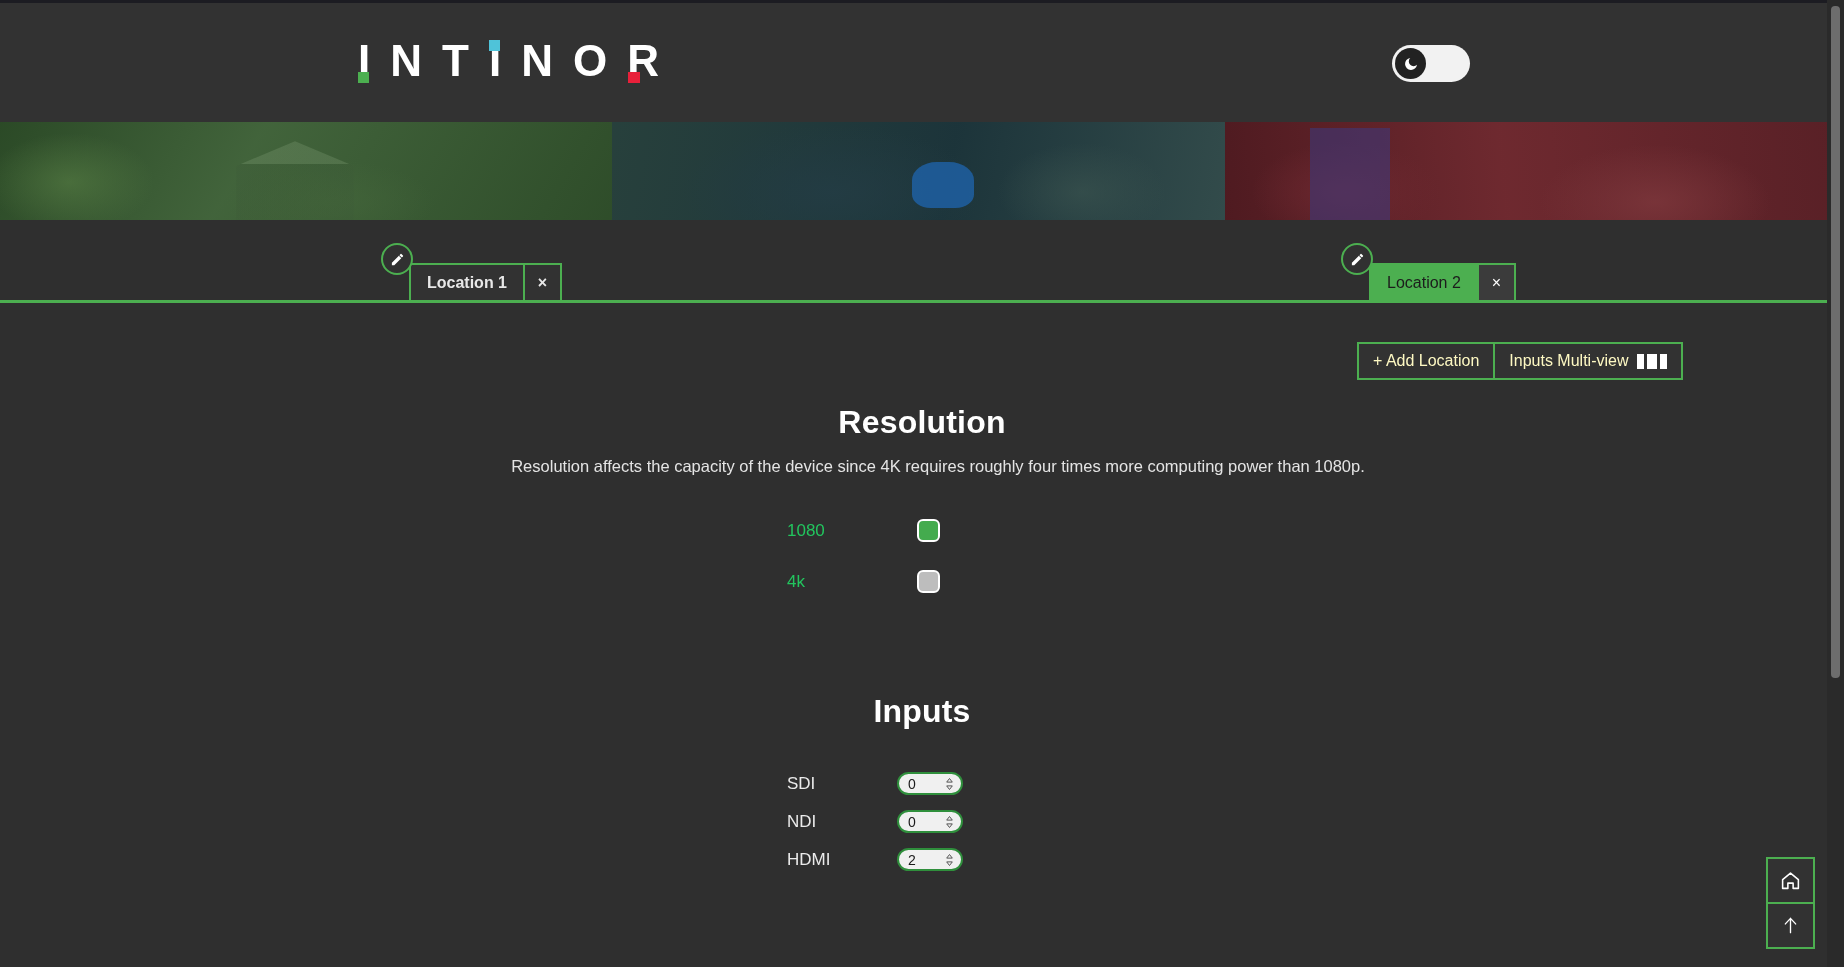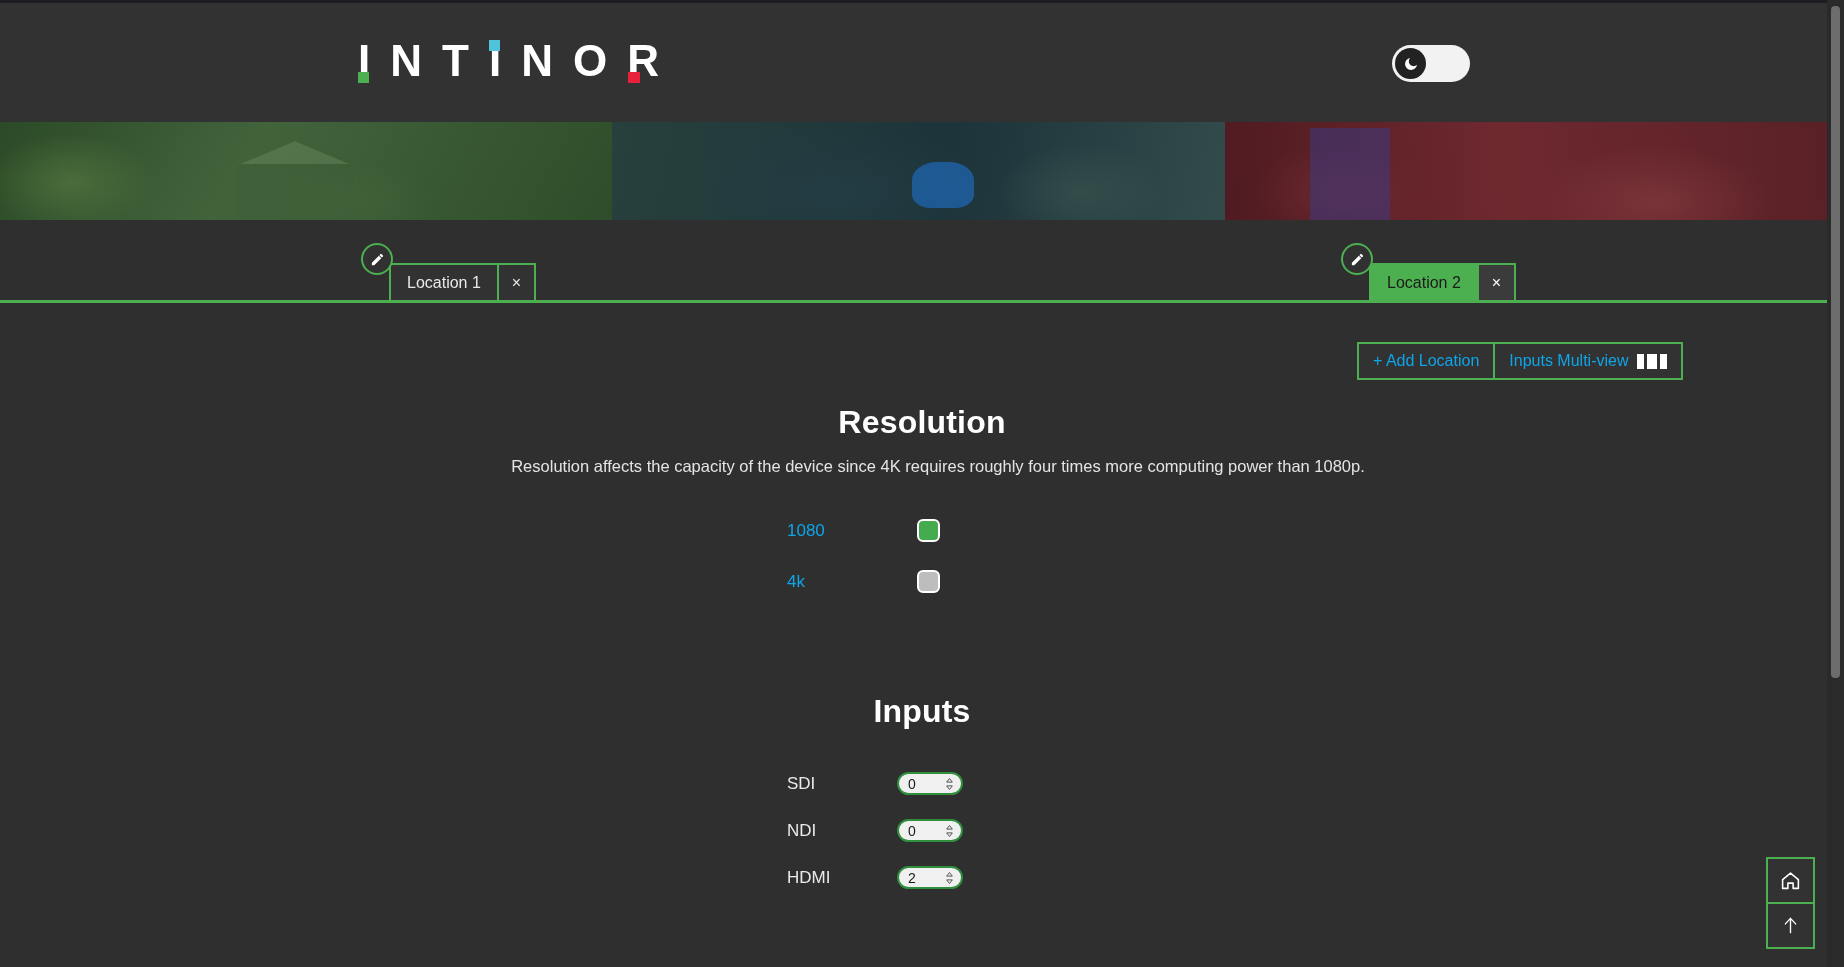--- a/index.html
+++ b/index.html
@@ -174,36 +174,36 @@
     width: 32px; height: 32px;
     border-radius: 50%;
     border: 2px solid #4caf50;
     background: #313131;
     display: flex; align-items: center; justify-content: center;
     cursor: pointer;
     z-index: 4;
   }
   .pencil { width: 15px; height: 15px; display:block; }
 
-  .tab1 { left: 389px; }
+  .tab1 { left: 409px; font-weight: bold; }
   .tab1 .tab-edit { left: -28px; top: -20px; }
   .tab2 { left: 1325px; margin-left: 44px; }
   .tab2 .tab-edit { left: -28px; top: -20px; }
   .actionbar {
     position: absolute;
     left: 1357px; top: 342px;
     display: flex;
     border: 2px solid #4caf50;
     height: 38px;
   }
   .abtn {
     display: flex; align-items: center; justify-content: center; gap: 9px;
     padding: 0 14px;
     font-size: 16px;
-    color: #0ea5e9;
+    color: #fef9c3;
     background: #323232;
     cursor: pointer;
     white-space: nowrap;
   }
   .abtn + .abtn { border-left: 2px solid #4caf50; }
   .mv-icons { display: inline-flex; gap: 3px; align-items: center; }
   .mv-icons i { display:block; width: 7px; height: 15px; background:#ffffff; }
   .mv-icons i.mid { width: 10px; }
 
   
@@ -227,32 +227,32 @@
   .optlist { margin-top: 43px; display:flex; flex-direction: column; gap: 28px; align-items: center; }
   .optrow {
     display: flex;
     align-items: center;
     width: 270px;
   }
   .optlabel {
     width: 130px;
     text-align: left;
     font-size: 17px;
-    color: #0ea5e9;
+    color: #22c55e;
   }
   .checkbox {
     width: 23px; height: 23px;
     border-radius: 6px;
     border: 2px solid #ffffff;
     cursor: pointer;
   }
   .checkbox.on  { background: #44ab4e; }
   .checkbox.off { background: #bdbdbd; }
 
-  .optlist2 { margin-top: 42px; display:flex; flex-direction: column; gap: 24px; align-items: center; }
+  .optlist2 { margin-top: 42px; display:flex; flex-direction: column; gap: 15px; align-items: center; }
   .numrow { display:flex; align-items:center; width: 270px; }
   .numlabel { width: 110px; text-align: left; font-size: 17px; color: #eaeaea; }
   .numbox {
     position: relative;
     width: 66px; height: 23px;
     background: #f0f0f0;
     border: 2px solid #2f8f3c;
     border-radius: 12px;
     display: flex; align-items: center;
     padding-left: 9px;

